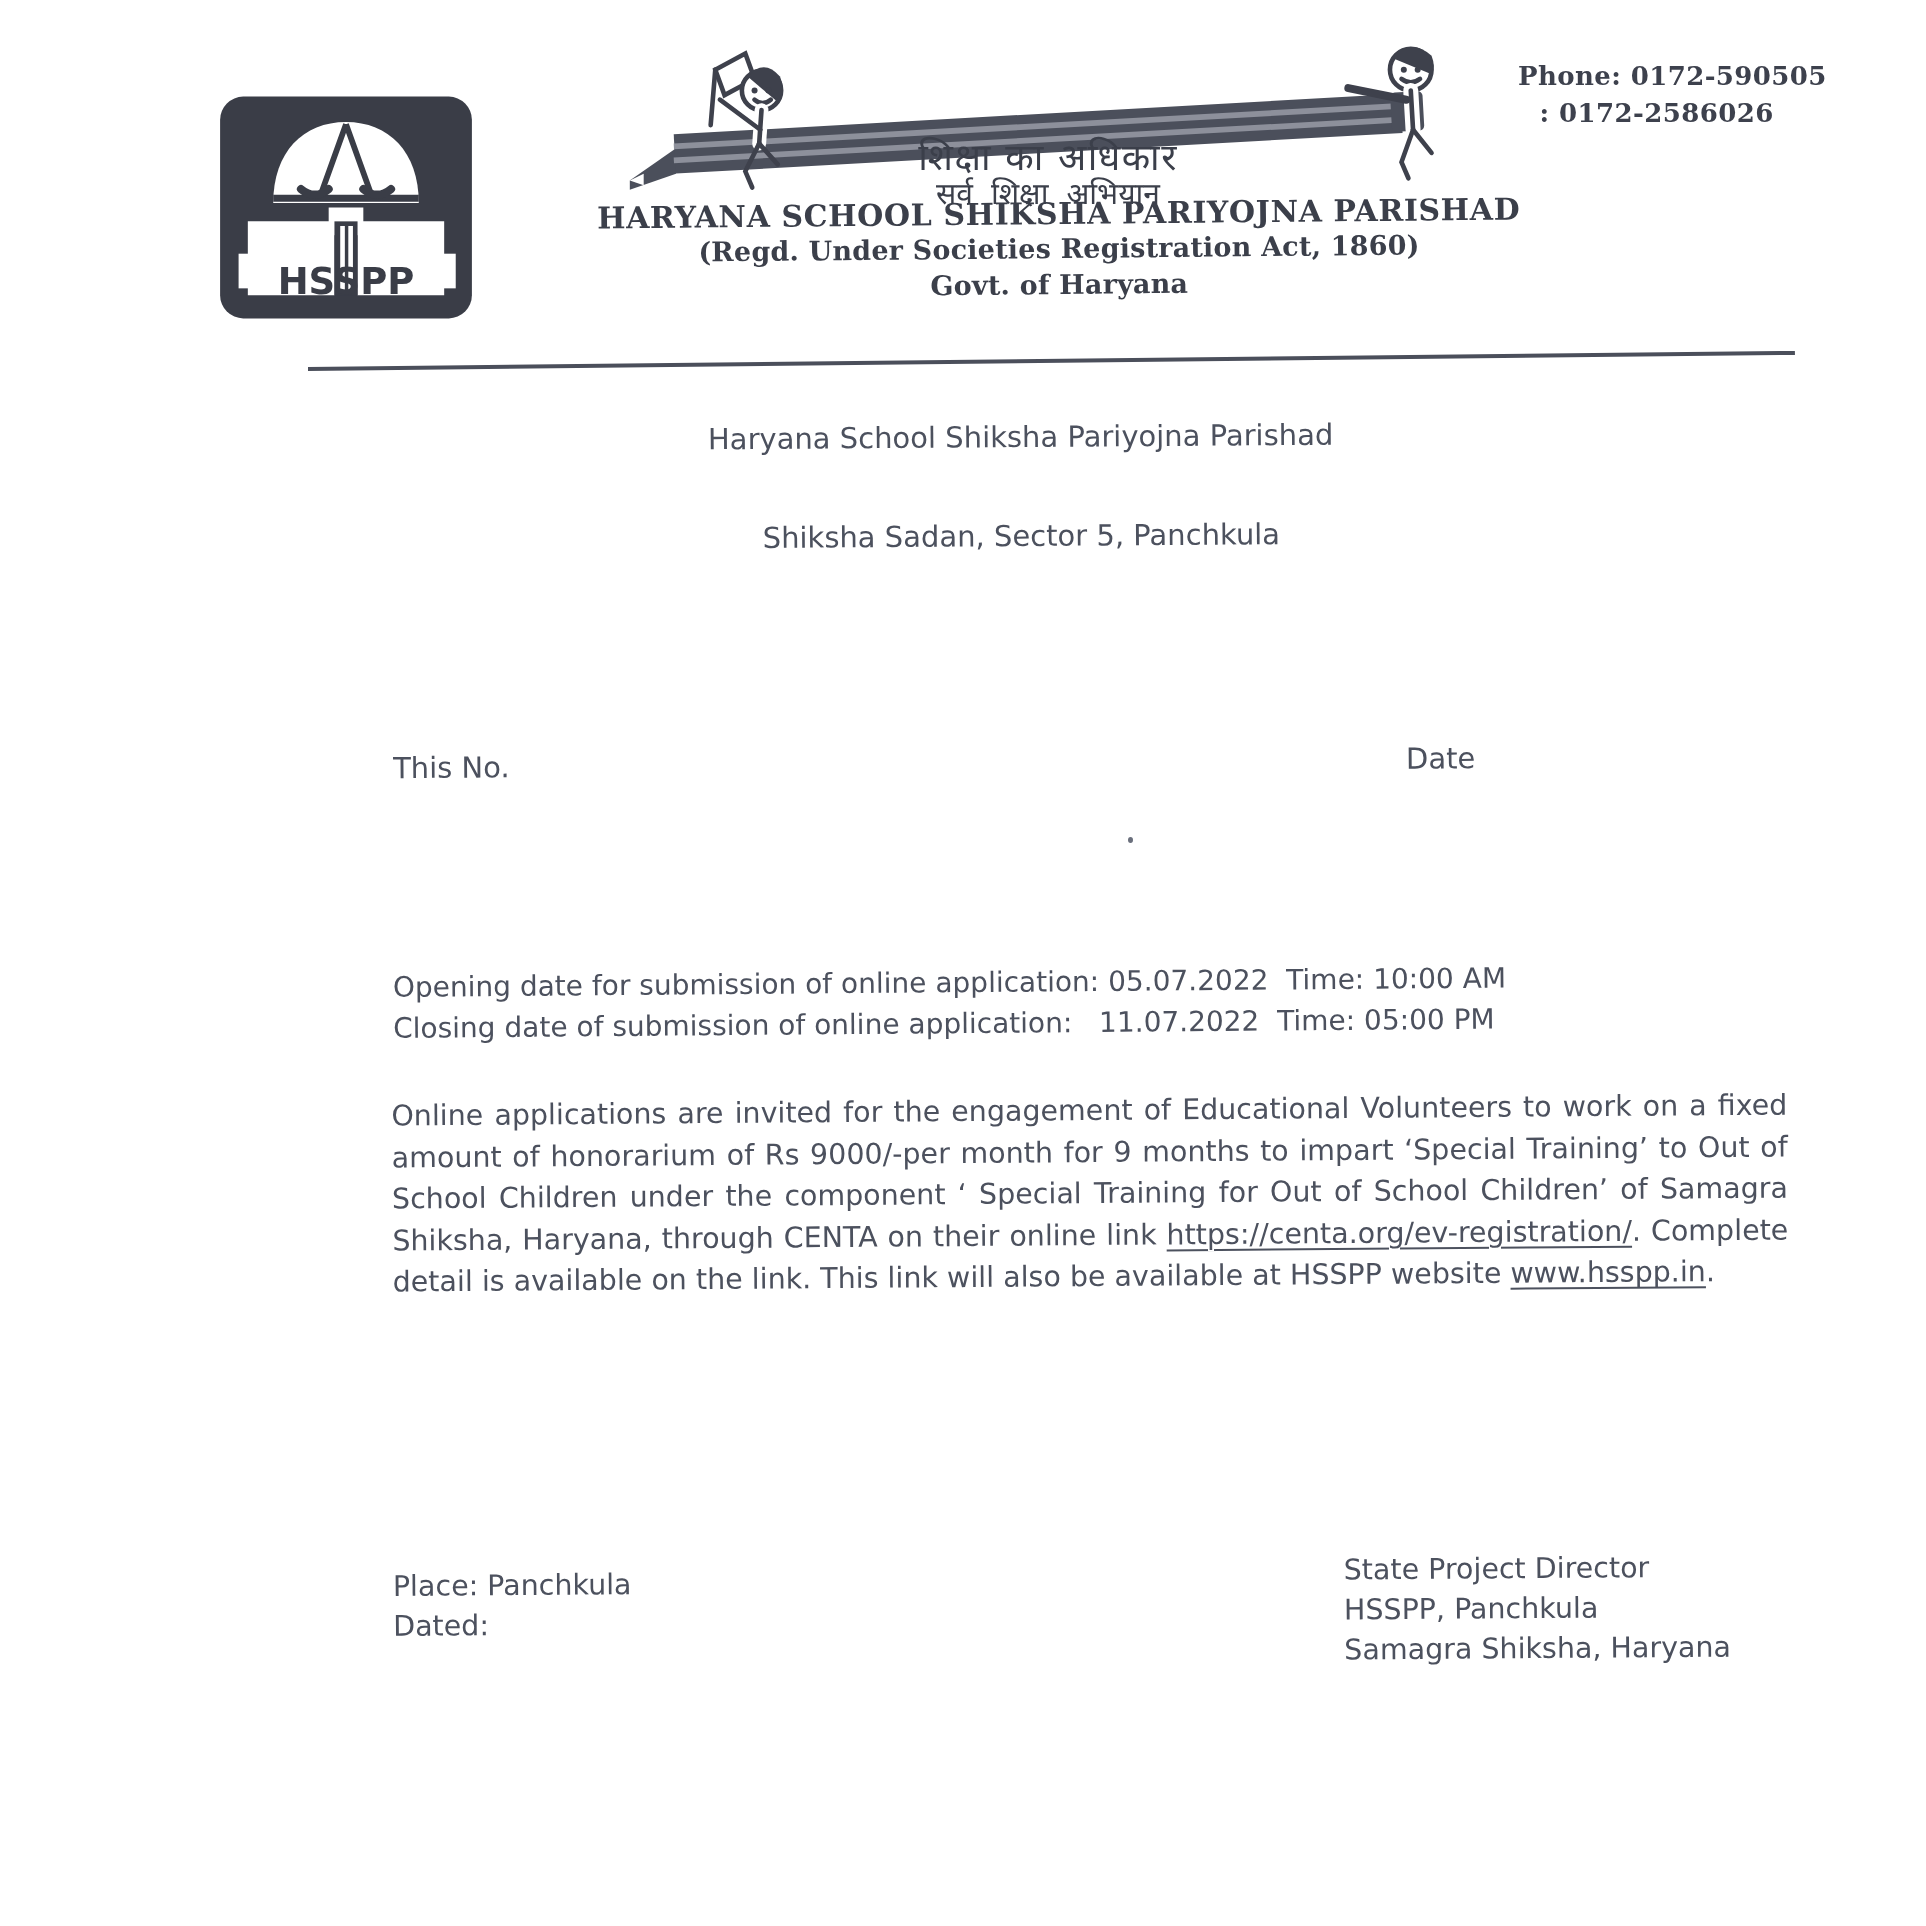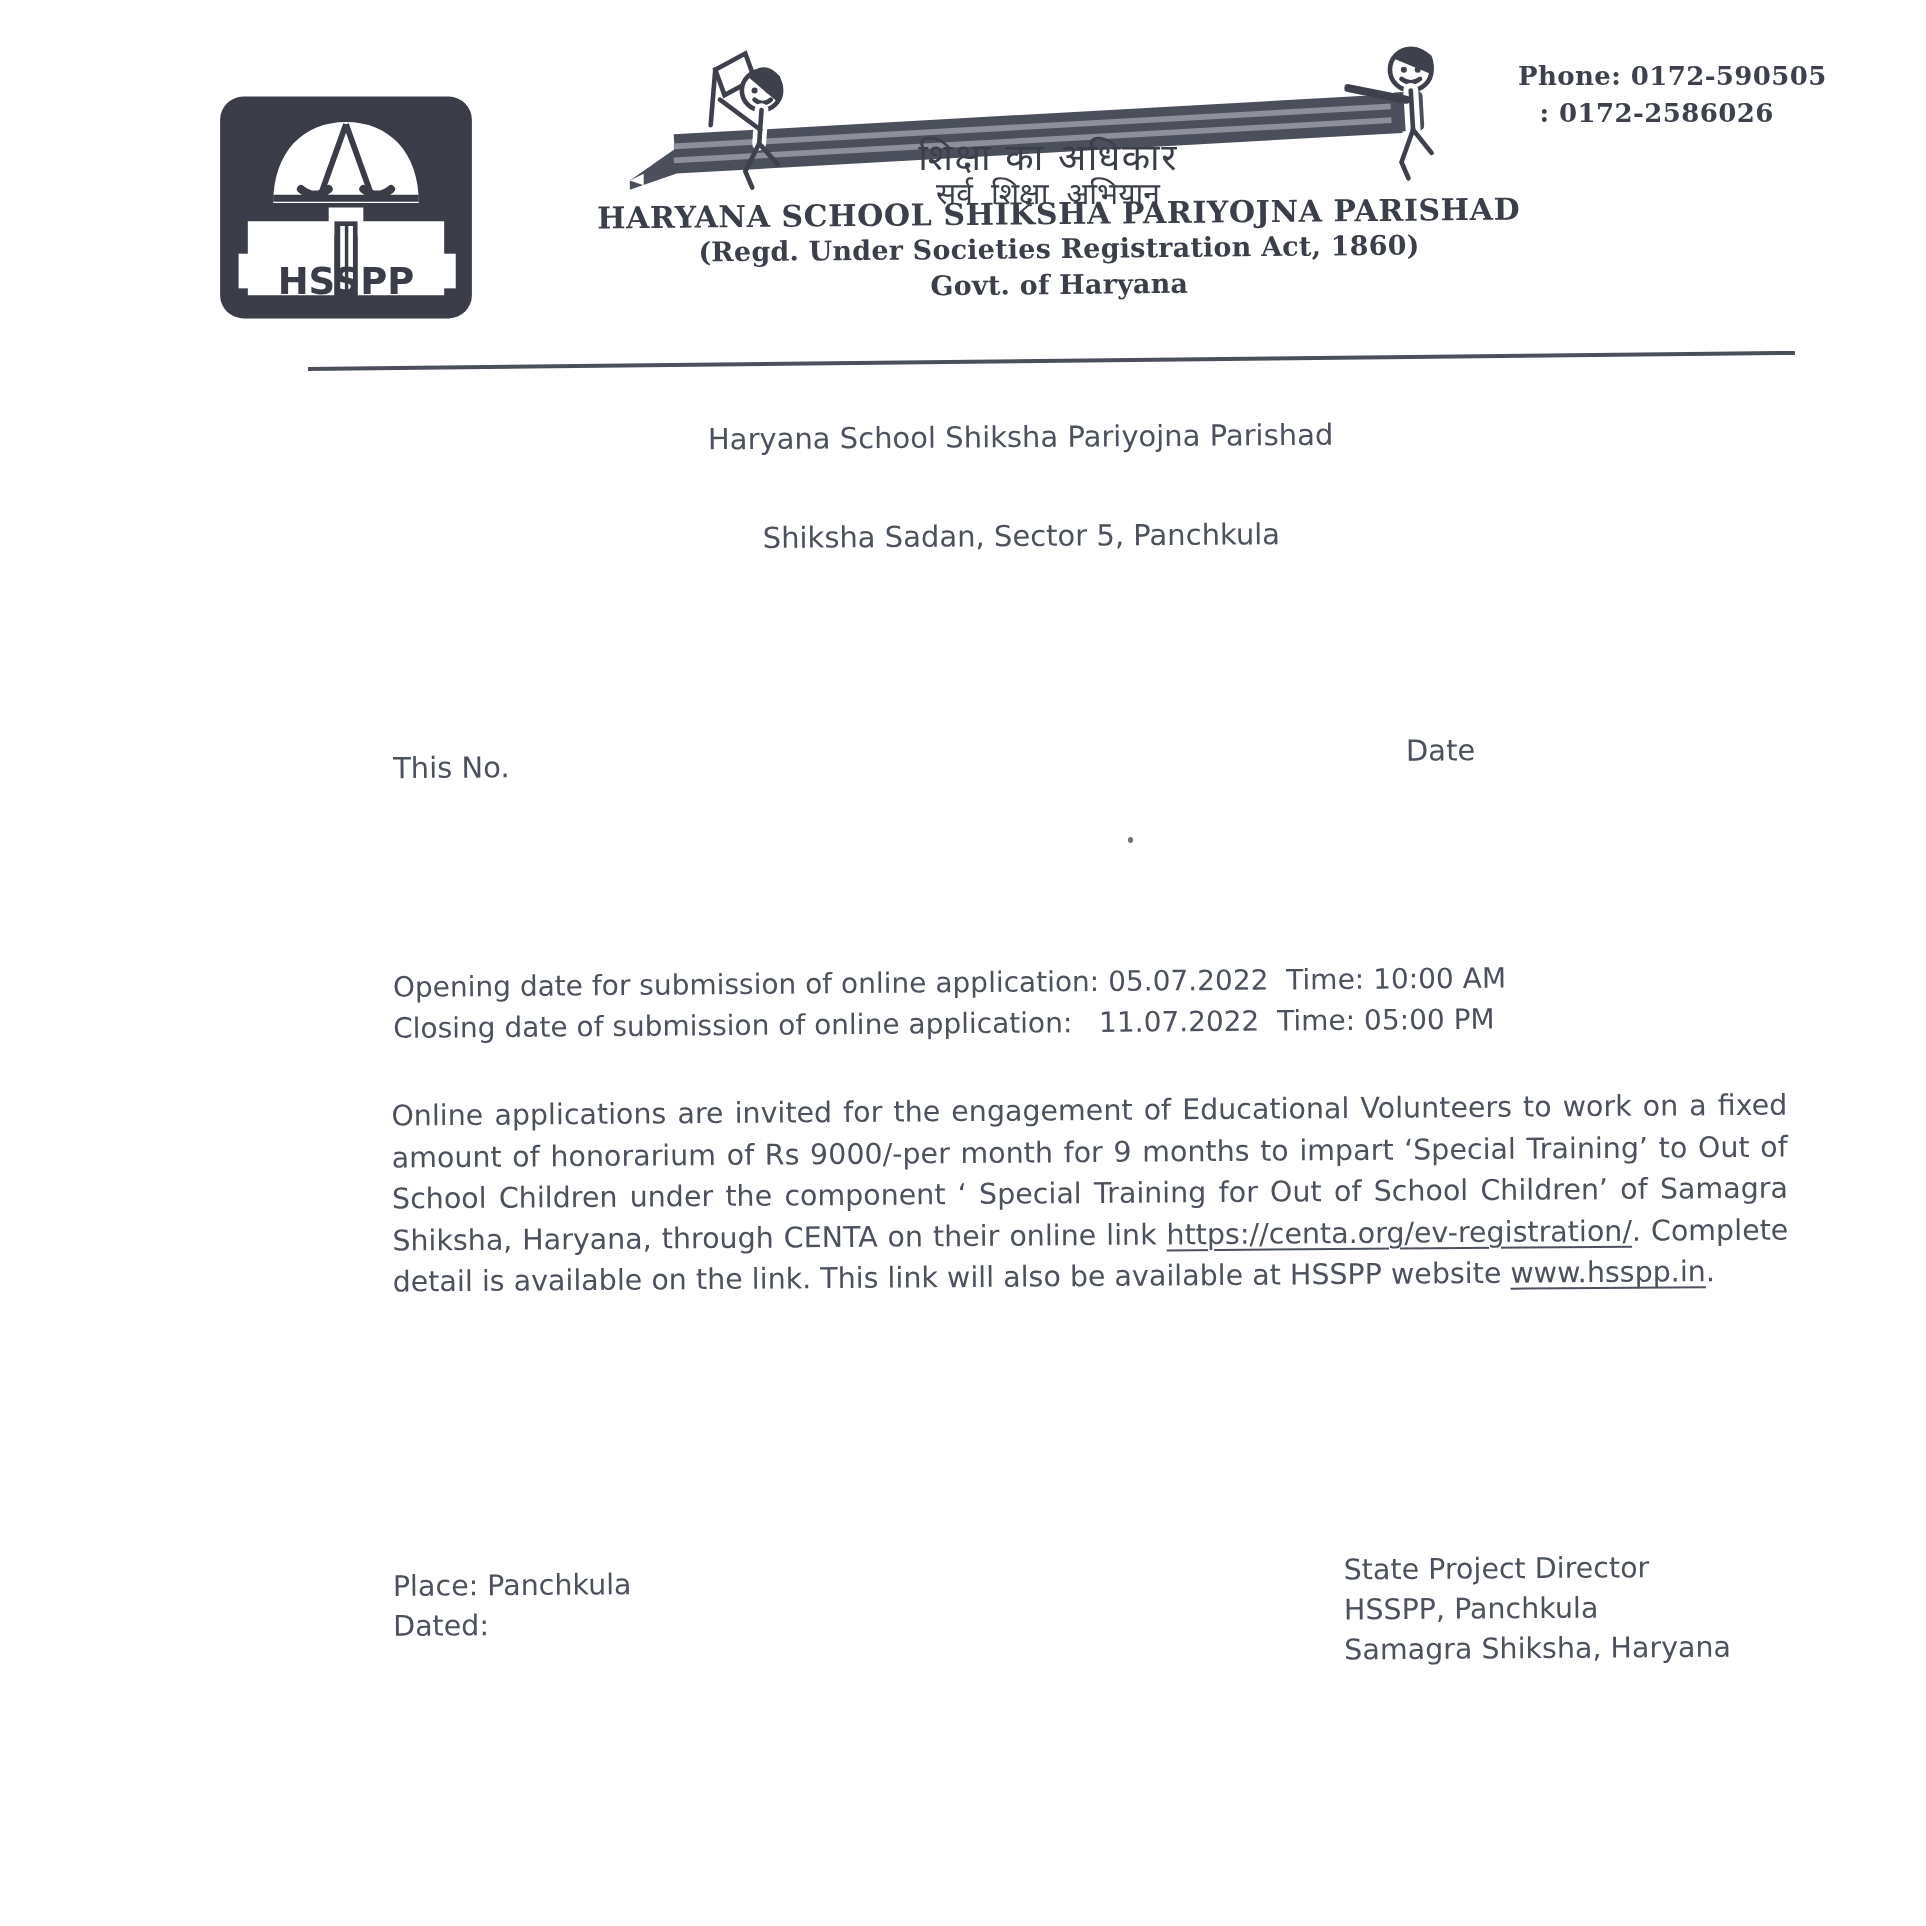--- a/index.html
+++ b/index.html
@@ -133,21 +133,21 @@
     height: 50px;
     font-size: 29px;
     transform: rotate(-0.42deg);
   }
   .advt-no {
     position: absolute;
     left: 0; top: 14px;
   }
   .date-label {
     position: absolute;
-    left: 1013px; top: 4px;
+    left: 1013px; top: 12px;
   }
 
   .dates-block {
     position: absolute;
     left: 393px;
     top: 878px;
     width: 1402px;
     font-size: 28px;
     line-height: 1.48;
     transform: rotate(-0.48deg);

